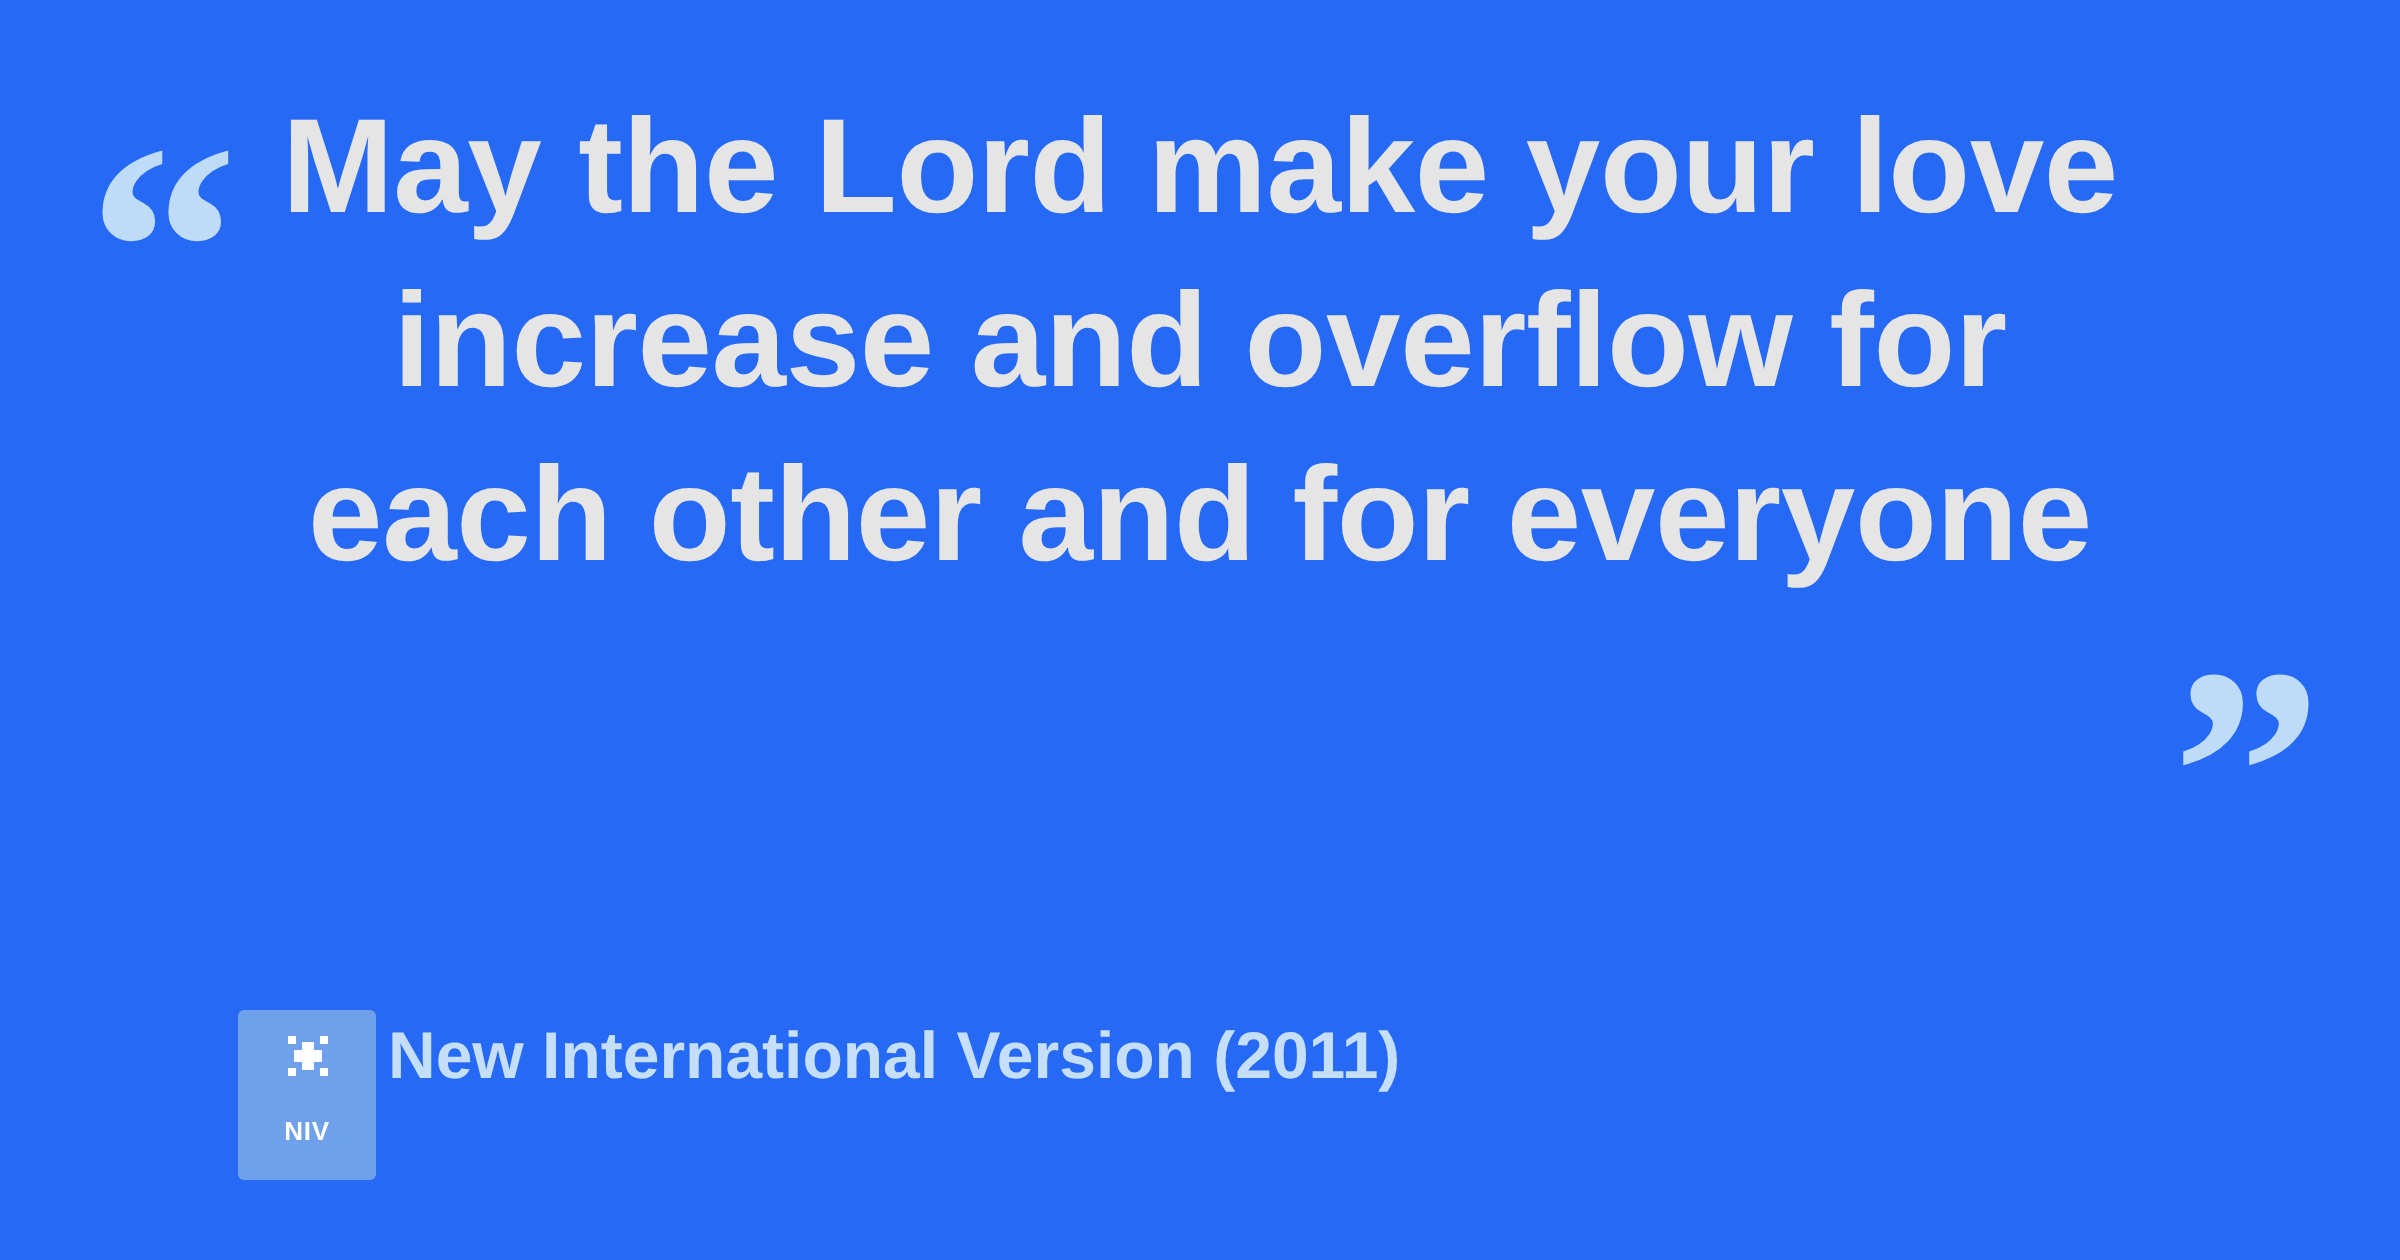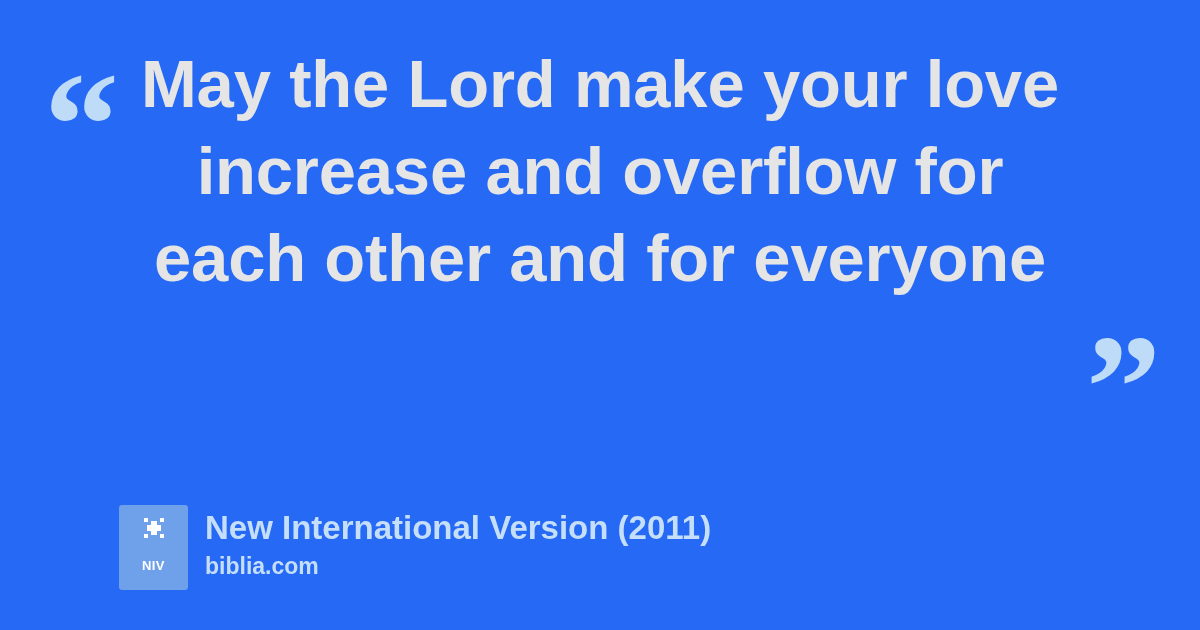--- a/index.html
+++ b/index.html
@@ -105,21 +105,21 @@
     margin-top: 15px;
     color: #FFFFFF;
     font-family: "Liberation Sans", sans-serif;
     font-weight: bold;
     font-size: 13px;
     letter-spacing: 0.4px;
     line-height: 1;
   }
 
   .attr-text {
-    margin-left: 17px;
+    margin-left: 6px;
     padding-top: 3px;
     display: flex;
     flex-direction: column;
   }
 
   .attr-title {
     color: #C5DFFA;
     font-family: "Liberation Sans", sans-serif;
     font-weight: bold;
     font-size: 33px;
@@ -163,18 +163,17 @@
         <rect fill="#FFFFFF" x="4" y="2" width="4" height="4"></rect>
         <rect fill="#FFFFFF" x="20" y="2" width="4" height="4"></rect>
         <rect fill="#FFFFFF" x="4" y="18" width="4" height="4"></rect>
         <rect fill="#FFFFFF" x="20" y="18" width="4" height="4"></rect>
       </svg>
       <span class="badge-abbr">NIV</span>
     </div>
 
     <div class="attr-text">
       <span class="attr-title">New International Version (2011)</span>
-      <span class="attr-site">biblia.com</span>
     </div>
 
   </div>
 
 </div>
 
 </body></html>

